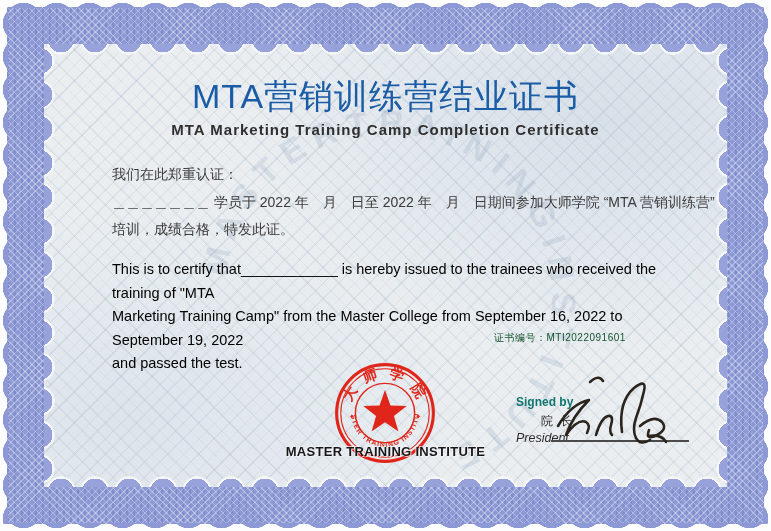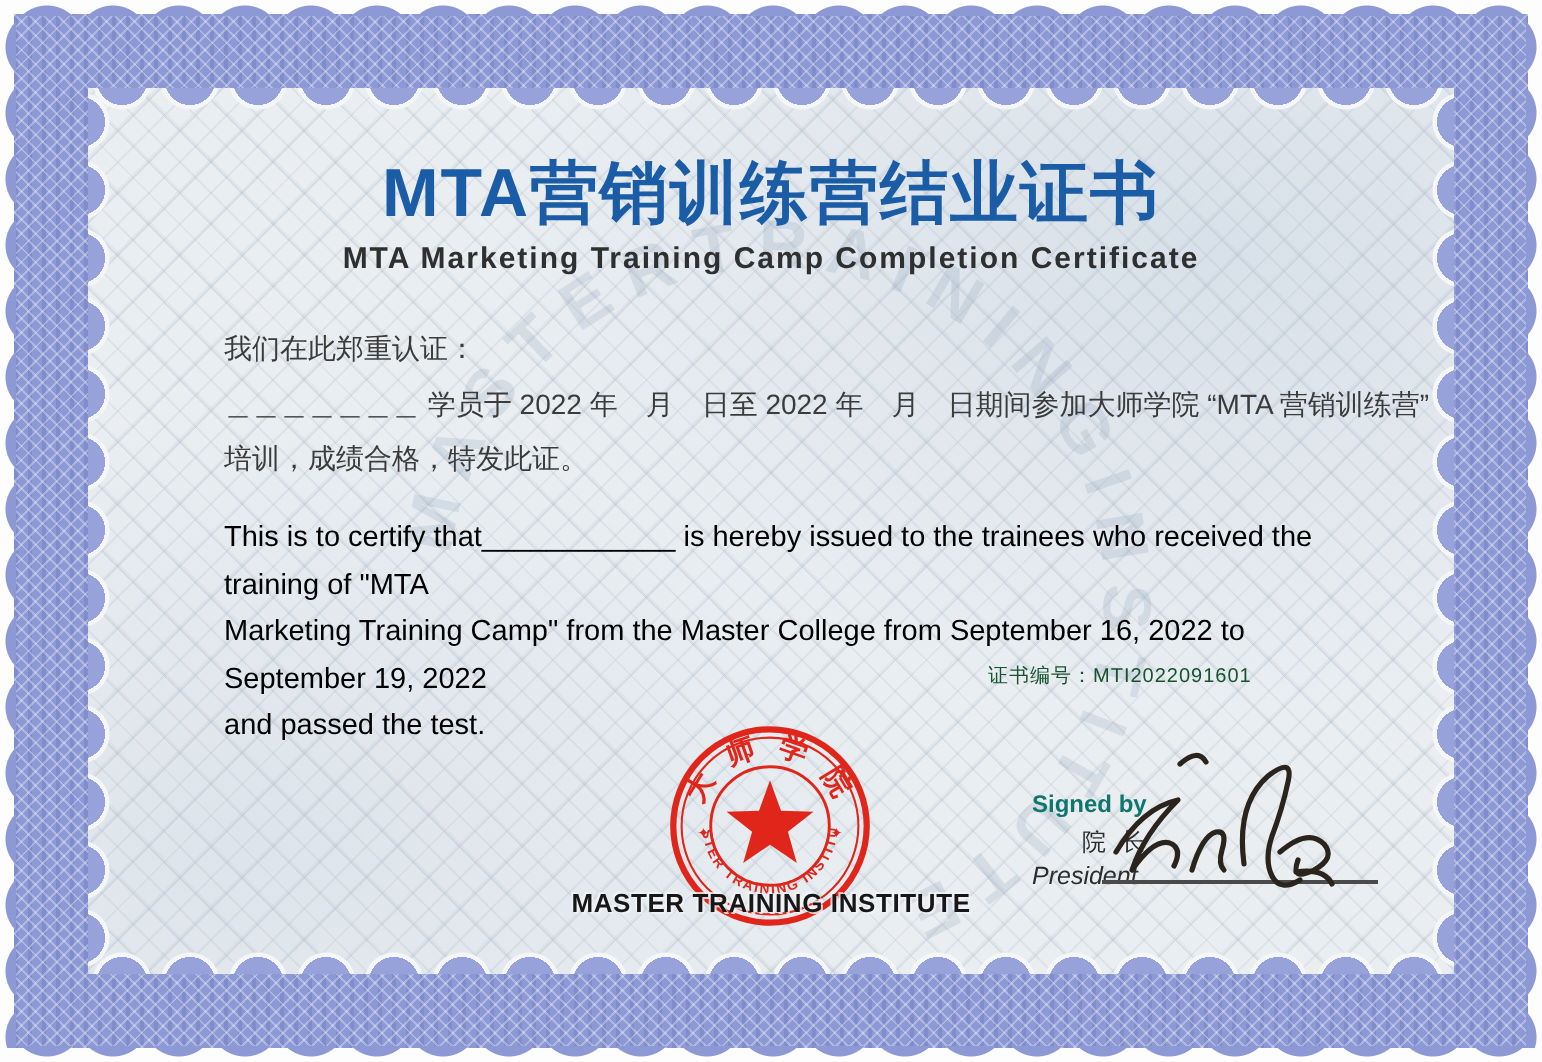--- a/index.html
+++ b/index.html
@@ -65,21 +65,21 @@
   .wm-mono{
     font-family:"DejaVu Serif","Liberation Serif",serif;font-weight:bold;
     font-size:118px;letter-spacing:-4px;color:#e0e7f0;
     transform:scaleY(1.85);text-shadow:0 0 2px rgba(150,170,195,.5);
   }
   .wm-ring{position:absolute;left:0;top:0;z-index:1;pointer-events:none;}
   
   .abs{position:absolute;z-index:3;}
   .title-cn{
     left:0;right:0;top:74px;text-align:center;
-    font-size:34px;font-weight:bold;color:#1b5ca6;letter-spacing:1px;
+    font-size:34px;font-weight:normal;color:#1b5ca6;letter-spacing:1px;
   }
   .title-en{
     left:0;right:0;top:121px;text-align:center;
     font-size:15px;font-weight:bold;color:#2f2f2f;letter-spacing:1px;
   }
   .body-text{color:#3b3b3b;font-size:14px;}
   .intro-cn{left:112px;top:166px;}
   .cn-line1{left:112px;top:194px;}
   .cn-line2{left:112px;top:221px;}
   .en-par{left:112px;top:258px;width:582px;line-height:23.5px;font-size:14.5px;color:#000000;}

